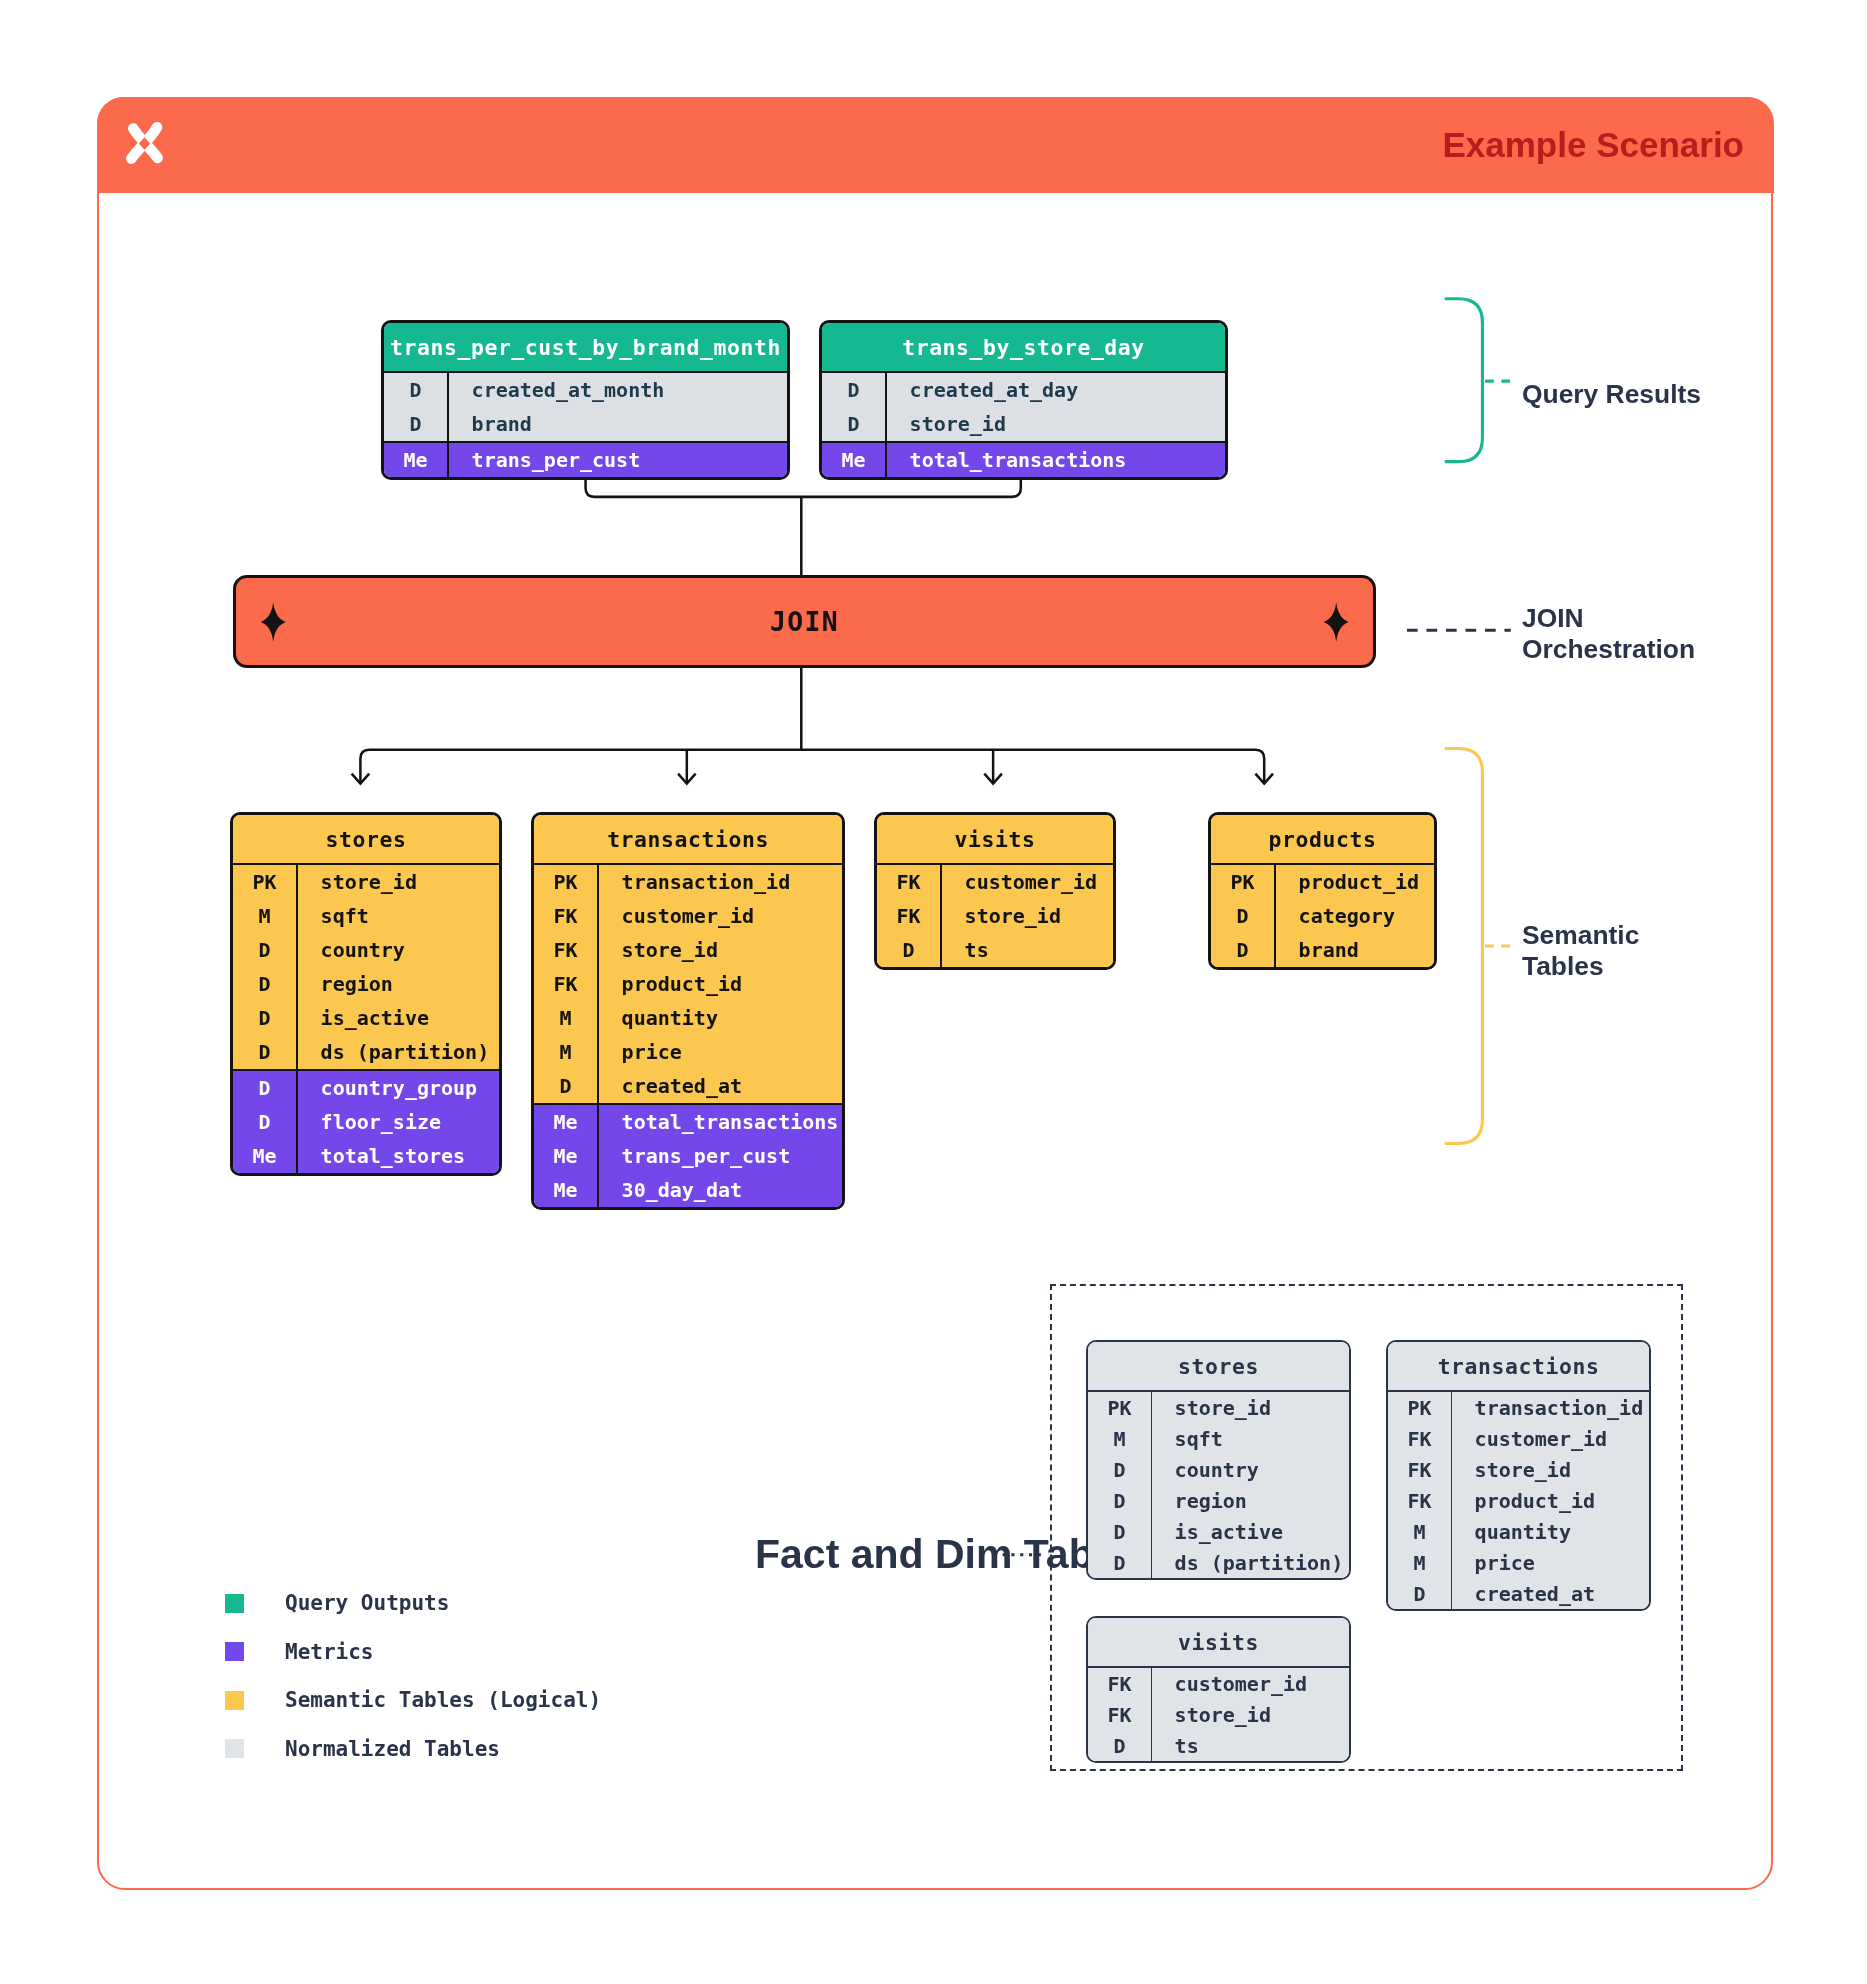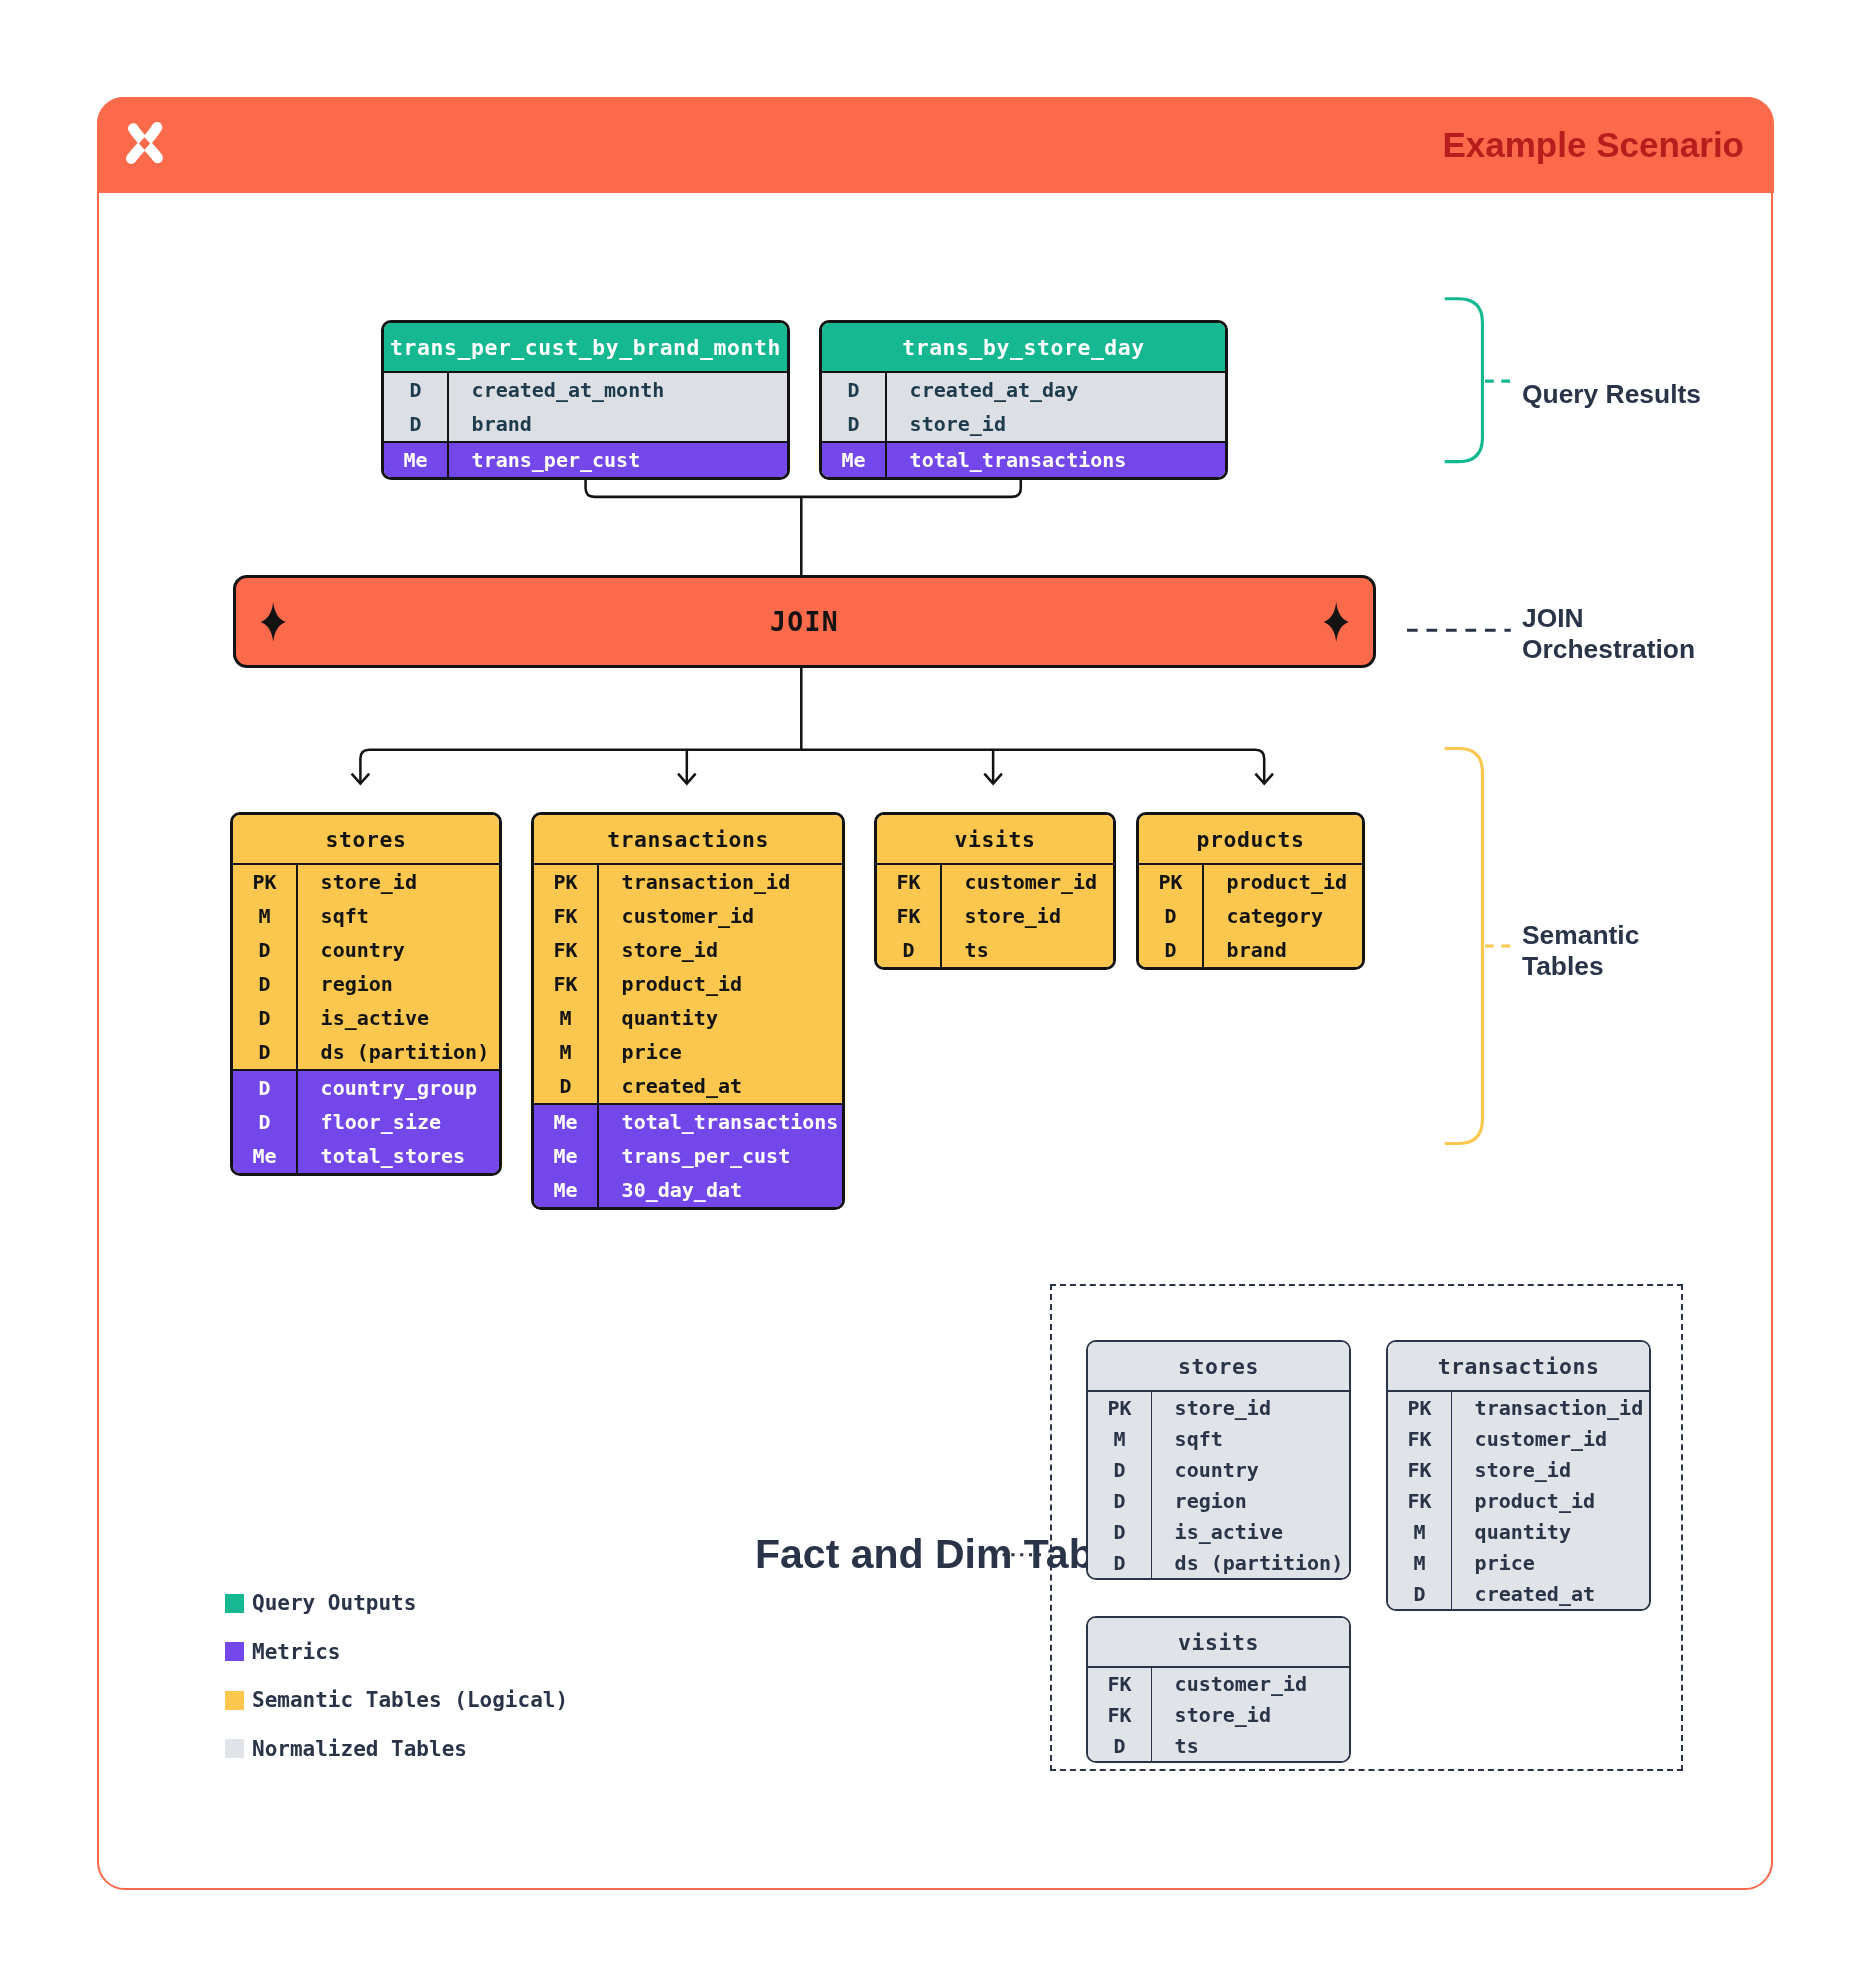--- a/index.html
+++ b/index.html
@@ -44,21 +44,21 @@
   .sparkle.left{left:24px;} .sparkle.right{right:24px;}
   
   .ann{position:absolute;font-family:"Liberation Sans",sans-serif;font-weight:bold;
     color:var(--navy);font-size:26.4px;line-height:31px;white-space:pre-line;}
   .ann--fact{font-size:41px;line-height:34px;}
   
   .dotbox{position:absolute;left:1050px;top:1284px;width:629px;height:483px;
     border:2.5px dashed var(--navy);background:transparent;}
   
   .legend{position:absolute;left:225px;top:1591px;display:flex;flex-direction:column;gap:24.5px;}
-  .legend-item{display:flex;align-items:center;gap:8px;}
+  .legend-item{display:flex;align-items:center;gap:41px;}
   .swatch{width:19px;height:19px;flex:0 0 19px;}
   .legend-label{font-size:21px;font-weight:bold;color:var(--navy);white-space:pre;}
 </style>
 </head>
 <body>
 
 <div class="card"></div>
 <div class="topbar"></div>
 
 <svg class="brand" viewBox="0 0 72 72">
@@ -249,21 +249,21 @@
       <div class="trow">
         <span class="kcell">FK</span>
         <span class="fcell">store_id</span>
       </div>
       <div class="trow">
         <span class="kcell">D</span>
         <span class="fcell">ts</span>
       </div>
     </div>
   </div>
-<div class="tbl tbl--semantic" style="left:1136px;top:786px;width:223px;">
+<div class="tbl tbl--semantic" style="left:1208px;top:786px;width:223px;">
     <div class="tbl-head">products</div>
     <div class="sec sec--fields">
       <div class="trow">
         <span class="kcell">PK</span>
         <span class="fcell">product_id</span>
       </div>
       <div class="trow">
         <span class="kcell">D</span>
         <span class="fcell">category</span>
       </div>

